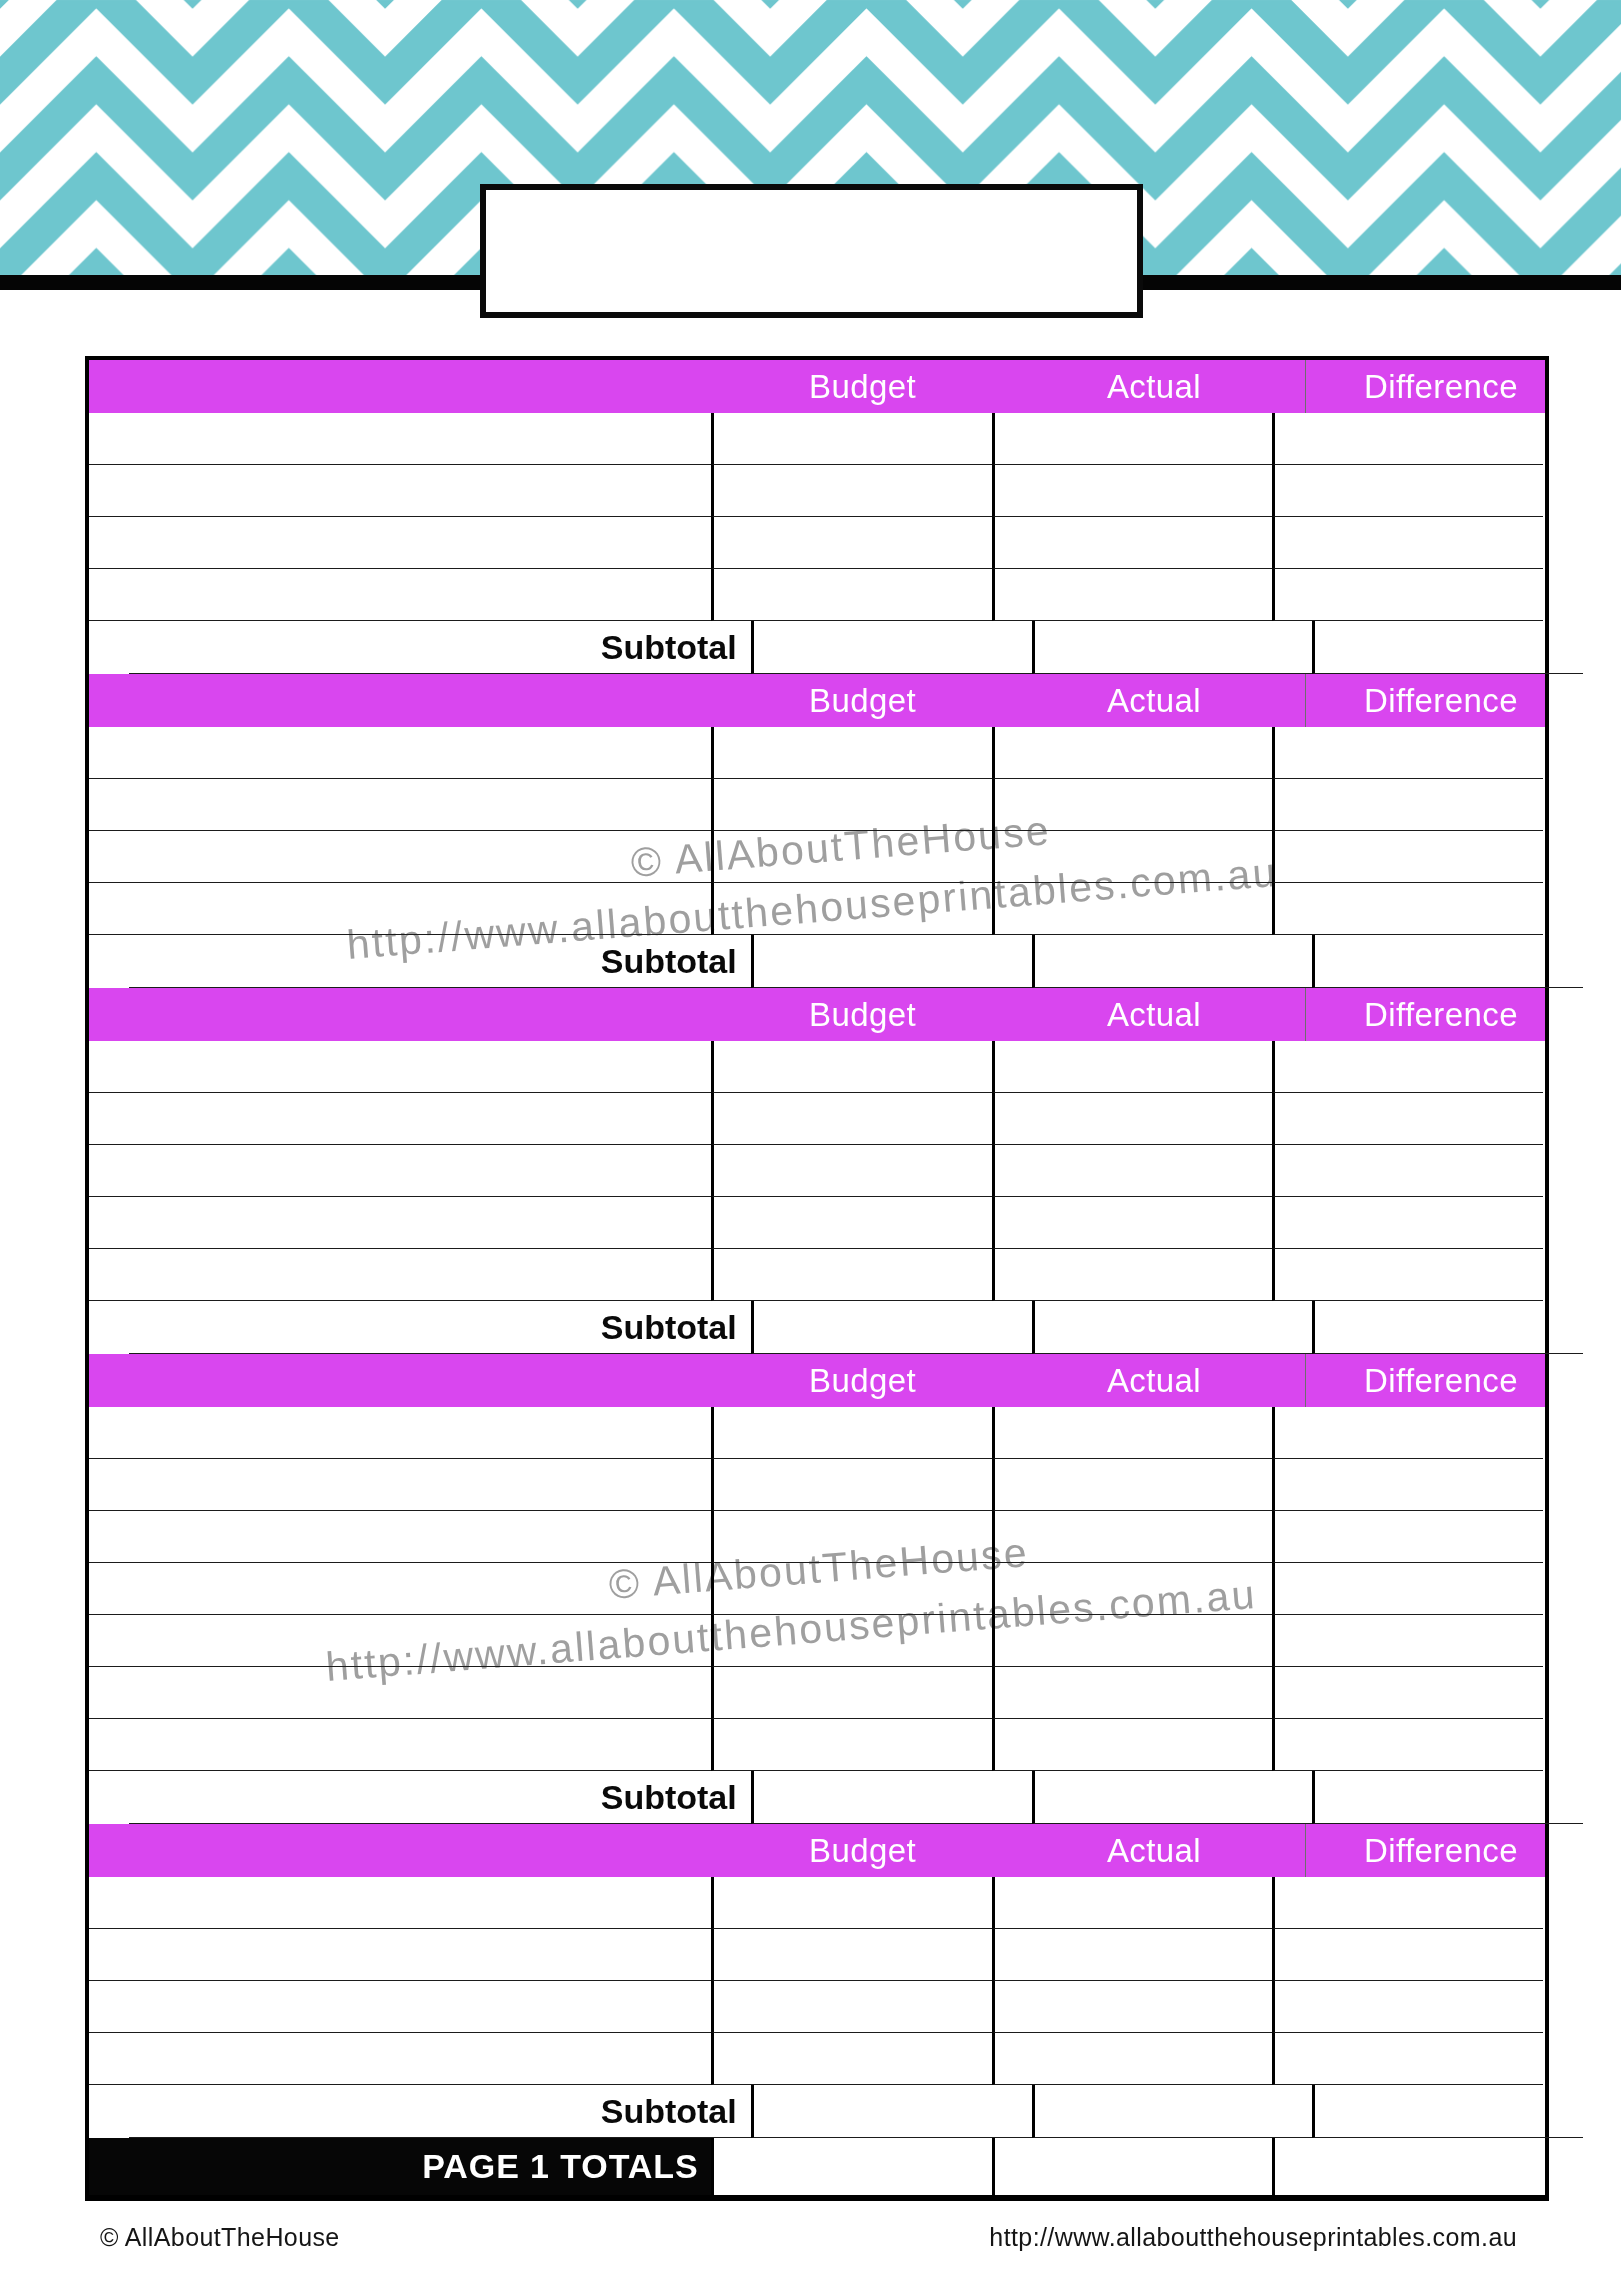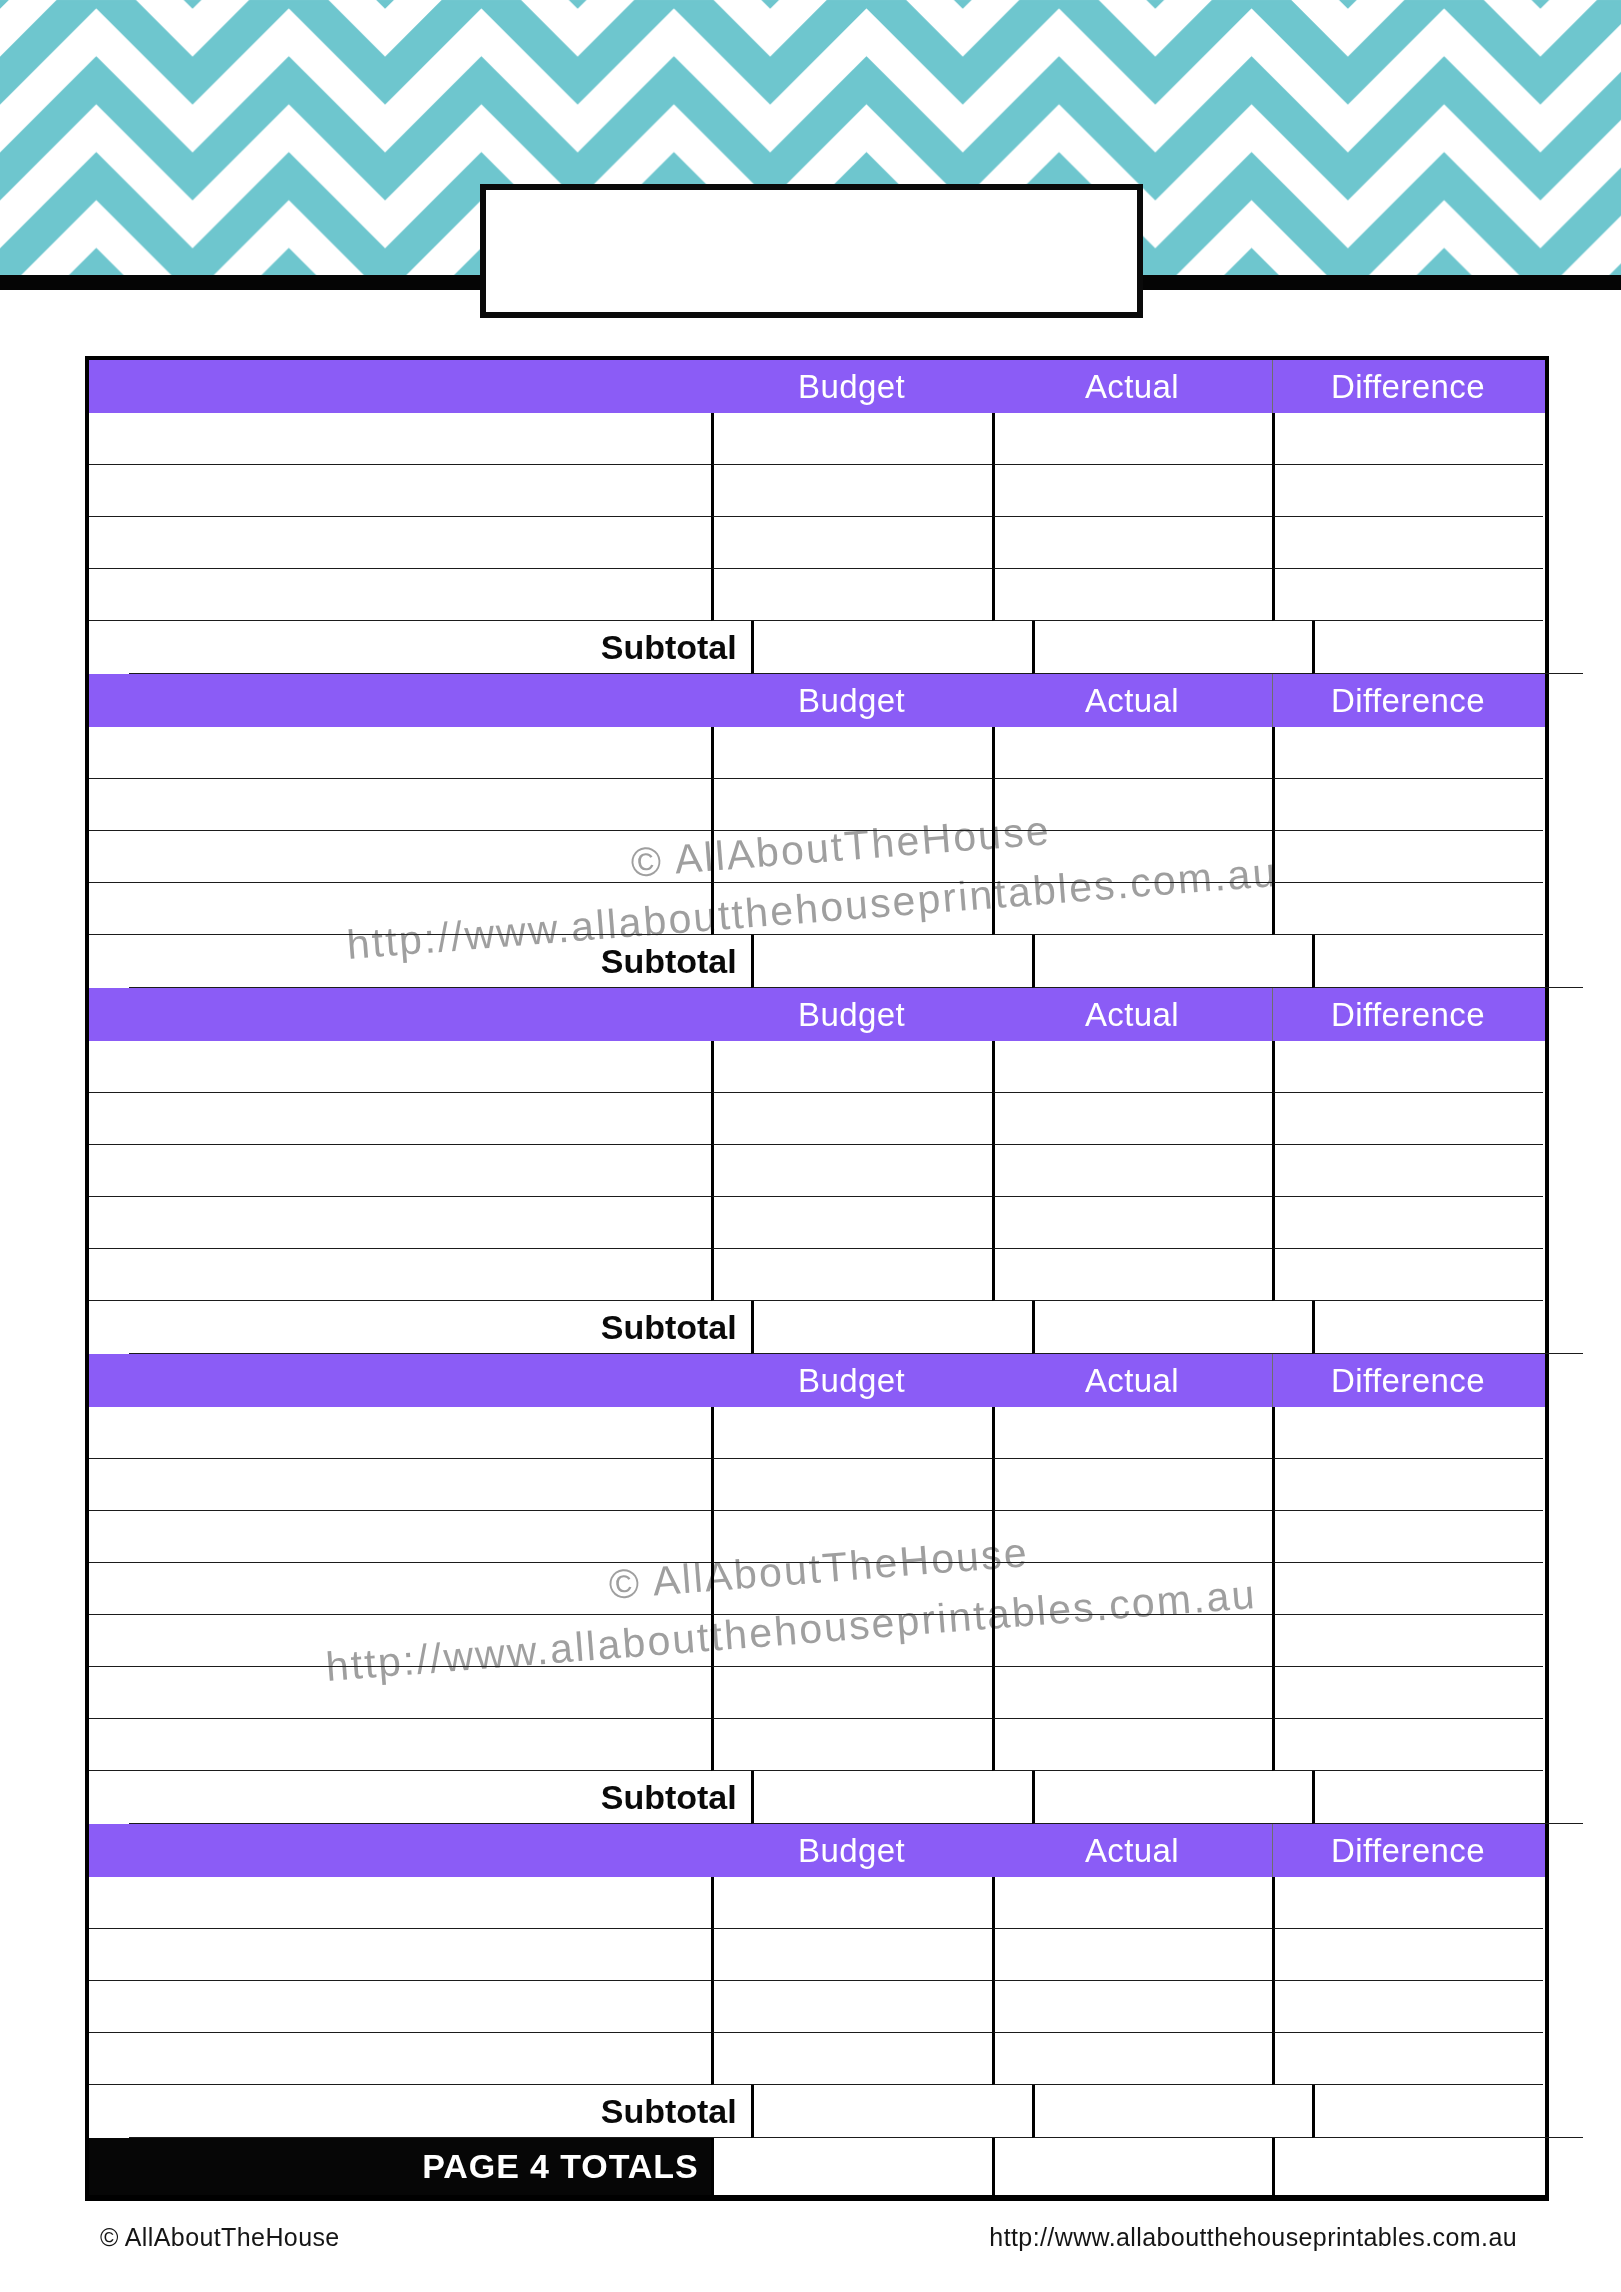--- a/index.html
+++ b/index.html
@@ -22,21 +22,21 @@
     transform:rotate(-4.5deg); transform-origin:0 50%;
   }
   
   .budget-table {
     position:absolute; left:85px; top:356px; width:1464px; z-index:2;
     box-sizing:border-box; border:4.5px solid #000; border-bottom-width:6.3px;
     background:transparent;
   }
   .row { display:grid; grid-template-columns:622px 281px 280px 271px; }
   .row > div { box-sizing:border-box; display:flex; align-items:center; }
-  .section-header { height:53px; background:#8b5cf6; }
+  .section-header { height:53px; background:#d946ef;gap:11px; }
   .section-header > div { justify-content:center; color:#ffffff; font-size:33px; letter-spacing:0.4px; }
   .section-header > .c4 { border-left:1.8px solid #6e6e6e; }
   .entry-row { height:52px; }
   .entry-row > div, .subtotal-row > div { border-bottom:1.8px solid #1b1b1b; background:transparent; }
   .entry-row > .c2, .entry-row > .c3, .entry-row > .c4,
   .subtotal-row > .c2, .subtotal-row > .c3, .subtotal-row > .c4,
   .totals-row > .c2, .totals-row > .c3, .totals-row > .c4 { border-left:3.6px solid #000; }
   .subtotal-row { height:53px;margin-left:40px; }
   .subtotal-row > .c1 { justify-content:flex-end; padding-right:14.3px;
     font-size:34px; font-weight:bold; color:#0a0a0a; }
@@ -279,21 +279,21 @@
         <div class="c3"></div>
         <div class="c4"></div>
       </div>
       <div class="row subtotal-row">
         <div class="c1">Subtotal</div>
         <div class="c2"></div>
         <div class="c3"></div>
         <div class="c4"></div>
       </div>
       <div class="row totals-row">
-        <div class="c1">PAGE 4 TOTALS</div>
+        <div class="c1">PAGE 1 TOTALS</div>
         <div class="c2"></div>
         <div class="c3"></div>
         <div class="c4"></div>
       </div>
     </div>
 
   <div class="footer">
     <span>© AllAboutTheHouse</span>
     <span>http://www.allaboutthehouseprintables.com.au</span>
   </div>

